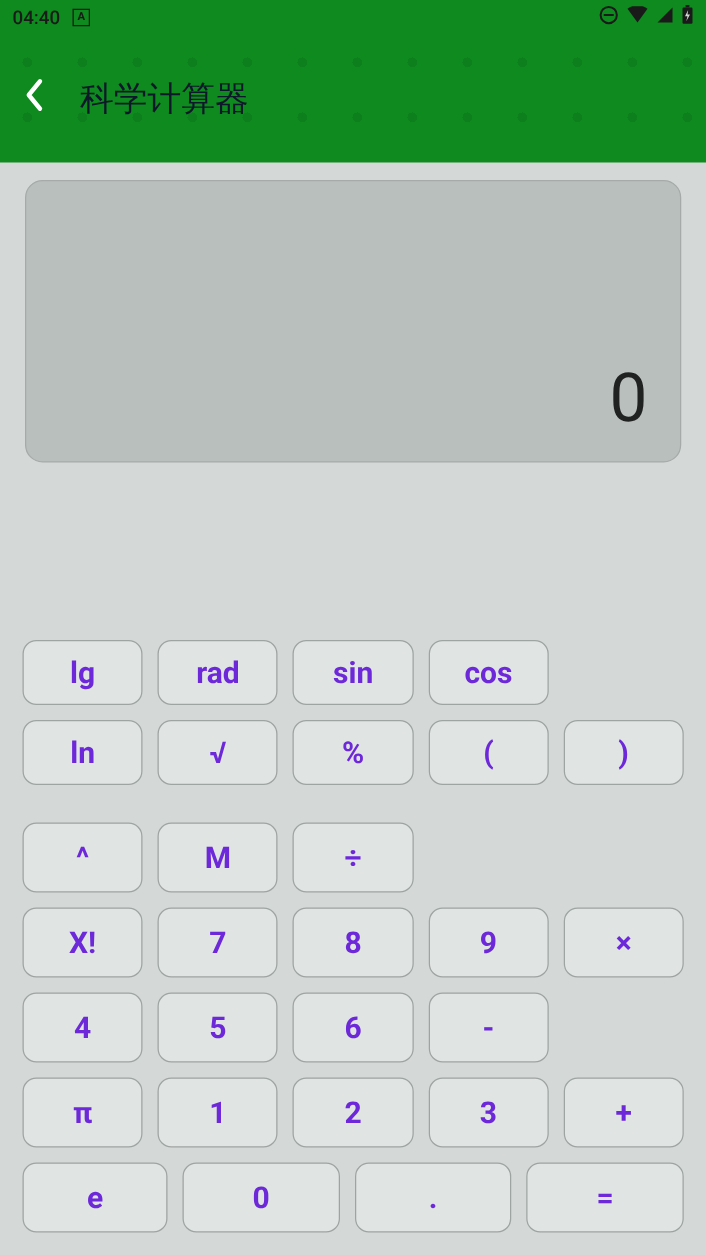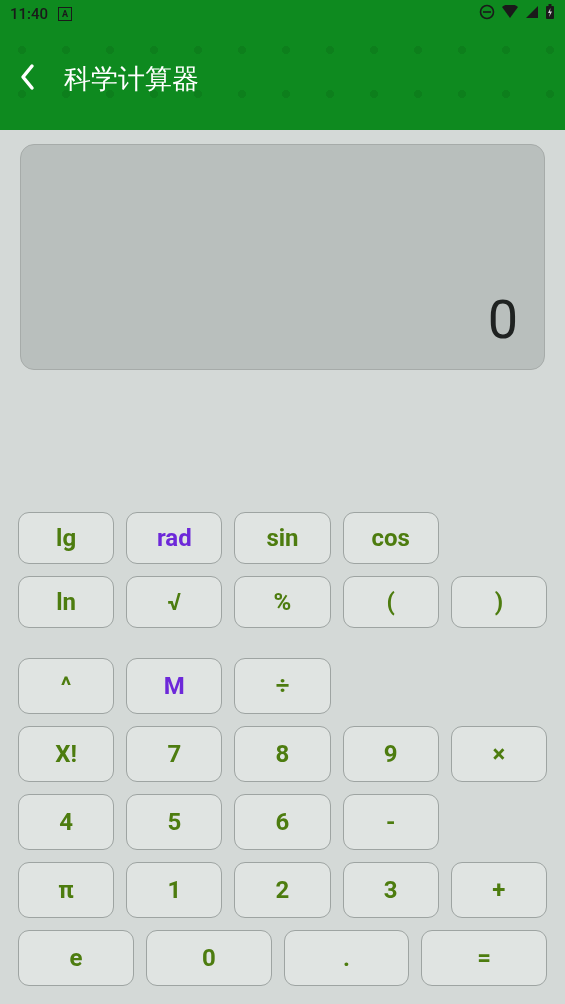--- a/index.html
+++ b/index.html
@@ -50,21 +50,21 @@
     }
     .header > * { position: relative; z-index: 1; }
     .back-btn {
       color: #fff;
       font-size: 30px;
       line-height: 1;
       cursor: pointer;
       user-select: none;
     }
     .header-title {
-      color: #ffffff;
+      color: #0f172a;
       font-size: 27px;
       font-weight: 500;
     }
     .display-area {
       margin: 14px 20px 0 20px;
       height: 226px;
       background: #b9bfbd;
       border: 1px solid #a6aba9;
       border-radius: 14px;
       display: flex;
@@ -94,40 +94,40 @@
     .row.row-sci .btn { height: 52px; border-radius: 11px; }
     .row.row-num .btn { height: 56px; border-radius: 11px; }
     .btn {
       background: #e0e4e2;
       border: 1px solid #9ea4a2;
       display: flex;
       align-items: center;
       justify-content: center;
       font-size: 24px;
       font-weight: 700;
-      color: #4d7c0f;
+      color: #6d28d9;
       cursor: pointer;
       user-select: none;
     }
     .btn.orange { color: #6d28d9; }
     .row-bottom {
       display: grid;
       grid-template-columns: 116px 1fr 1fr 1fr;
       gap: 12px;
     }
     .row-bottom .btn { height: 56px; border-radius: 11px; }
     .sci-block { display: flex; flex-direction: column; gap: 12px; margin-bottom: 14px; }
     .num-block { display: flex; flex-direction: column; gap: 12px; }
   </style>
 </head>
 <body>
 
 <div class="status-bar">
   <div class="status-left">
-    <span>11:40</span>
+    <span>04:40</span>
     <span class="status-icon-box">A</span>
   </div>
   <div class="status-right">
     <span>
       <svg width="16" height="16" viewBox="0 0 16 16">
           <circle cx="8" cy="8" r="6.5" fill="none" stroke="#1a1a1a" stroke-width="1.6"></circle>
           <line x1="4" y1="8" x2="12" y2="8" stroke="#1a1a1a" stroke-width="1.6"></line>
         </svg>
     </span>
     <span>

